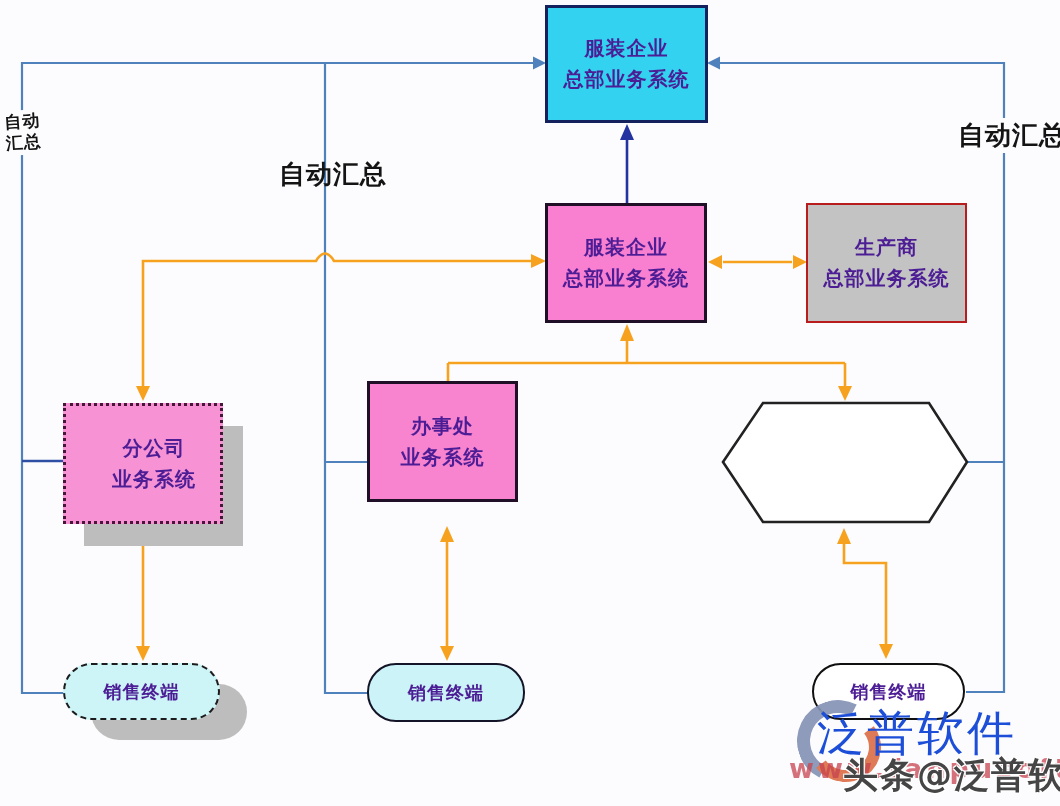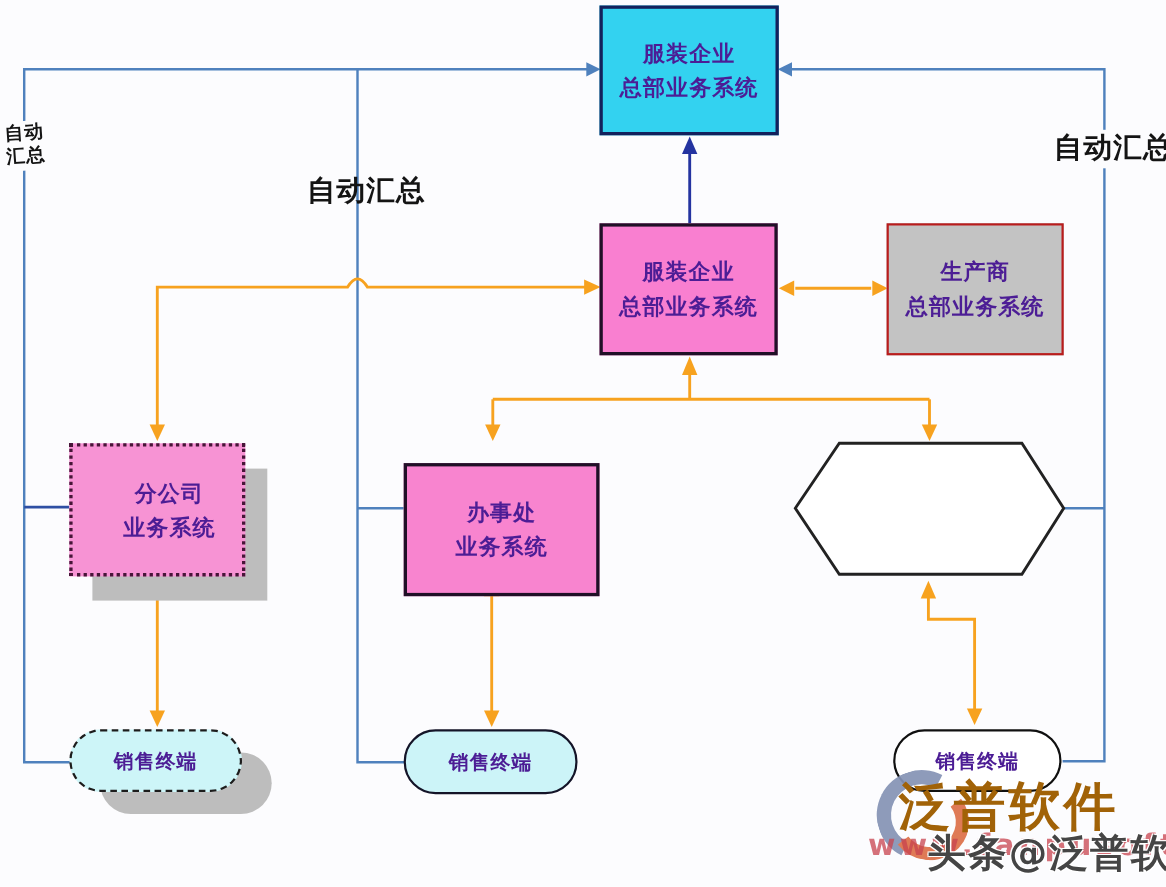--- a/index.html
+++ b/index.html
@@ -14,42 +14,42 @@
     letter-spacing:1px;
   }
   .node .l1,.node .l2{display:block;line-height:1.55;}
   .rect{font-size:20px;}
   .shadow{position:absolute;background:#bdbdbd;z-index:2;}
   .node-decision{left:545px;top:5px;width:163px;height:118px;background:#33d2f0;border:3px solid #13215c;}
   .node-hq{left:545px;top:203px;width:162px;height:120px;background:#f97fd0;border:3px solid #201027;}
   .node-producer{left:806px;top:203px;width:161px;height:120px;background:#c3c3c3;border:2px solid #b91c1c;}
   .node-branch{left:63px;top:403px;width:160px;height:121px;background:#f793d4;border:3px dotted #471538;padding-left:22px;}
   .shadow-branch{left:84px;top:426px;width:159px;height:120px;}
-  .node-office{left:367px;top:421px;width:178px;height:121px;background:#f884cf;border:3px solid #201027;}
+  .node-office{left:367px;top:381px;width:151px;height:121px;background:#f884cf;border:3px solid #201027;}
   .hex-label{left:745px;top:436px;width:200px;height:52px;background:transparent;font-size:20px;}
   .terminal{border-radius:29px;font-size:18px;}
   .node-terminal1{left:63px;top:663px;width:157px;height:57px;background:#cdf5f8;border:2.5px dashed #1c1c1c;}
   .shadow-terminal1{left:91px;top:684px;width:156px;height:56px;border-radius:28px;}
   .node-terminal2{left:367px;top:663px;width:158px;height:59px;background:#ccf4f8;border:2.5px solid #141428;}
   .node-terminal3{left:812px;top:663px;width:153px;height:57px;background:#ffffff;border:2.5px solid #101010;}
   .flow-label{
     position:absolute;z-index:4;color:#141414;font-size:26px;font-weight:600;line-height:1.25;
     letter-spacing:1px;white-space:nowrap;
   }
   .label-auto-left{left:3px;top:110px;font-size:17px;background:#fcfcfe;padding:1px 2px;transform:rotate(-4deg);text-align:center;}
   .label-auto-mid{left:279px;top:158px;background:transparent;}
   .label-auto-right{left:956px;top:118px;background:#fcfcfe;padding:1px 2px;}
   
   #watermark{position:absolute;left:0;top:0;width:1060px;height:806px;z-index:5;pointer-events:none;}
   .wm-logo{position:absolute;left:797px;top:700px;width:80px;height:76px;opacity:.92;}
   .wm-ring1{position:absolute;left:0;top:0;width:56px;height:56px;border-radius:50%;
     border:13px solid transparent;border-top-color:#8593b5;border-left-color:#8593b5;transform:rotate(-18deg);}
   .wm-ring2{position:absolute;left:12px;top:12px;width:48px;height:46px;border-radius:50%;
     border:12px solid transparent;border-bottom-color:#dd7048;border-right-color:#dd7048;transform:rotate(8deg);}
-  .wm-brand{position:absolute;left:817px;top:702px;font-size:47px;font-weight:700;color:#a16207;
+  .wm-brand{position:absolute;left:817px;top:702px;font-size:47px;font-weight:400;color:#1d4ed8;
     letter-spacing:3px;white-space:nowrap;}
   .wm-url{position:absolute;left:789px;top:753px;font-size:27px;font-weight:700;color:#c8434e;
     opacity:.75;letter-spacing:4px;white-space:nowrap;}
   .wm-byline{position:absolute;left:843px;top:752px;font-size:35px;font-weight:700;color:#454545;
     letter-spacing:2px;white-space:nowrap;
     text-shadow:-1px -1px 0 #fff,1px -1px 0 #fff,-1px 1px 0 #fff,1px 1px 0 #fff;}
 </style>
 </head>
 <body>
 

